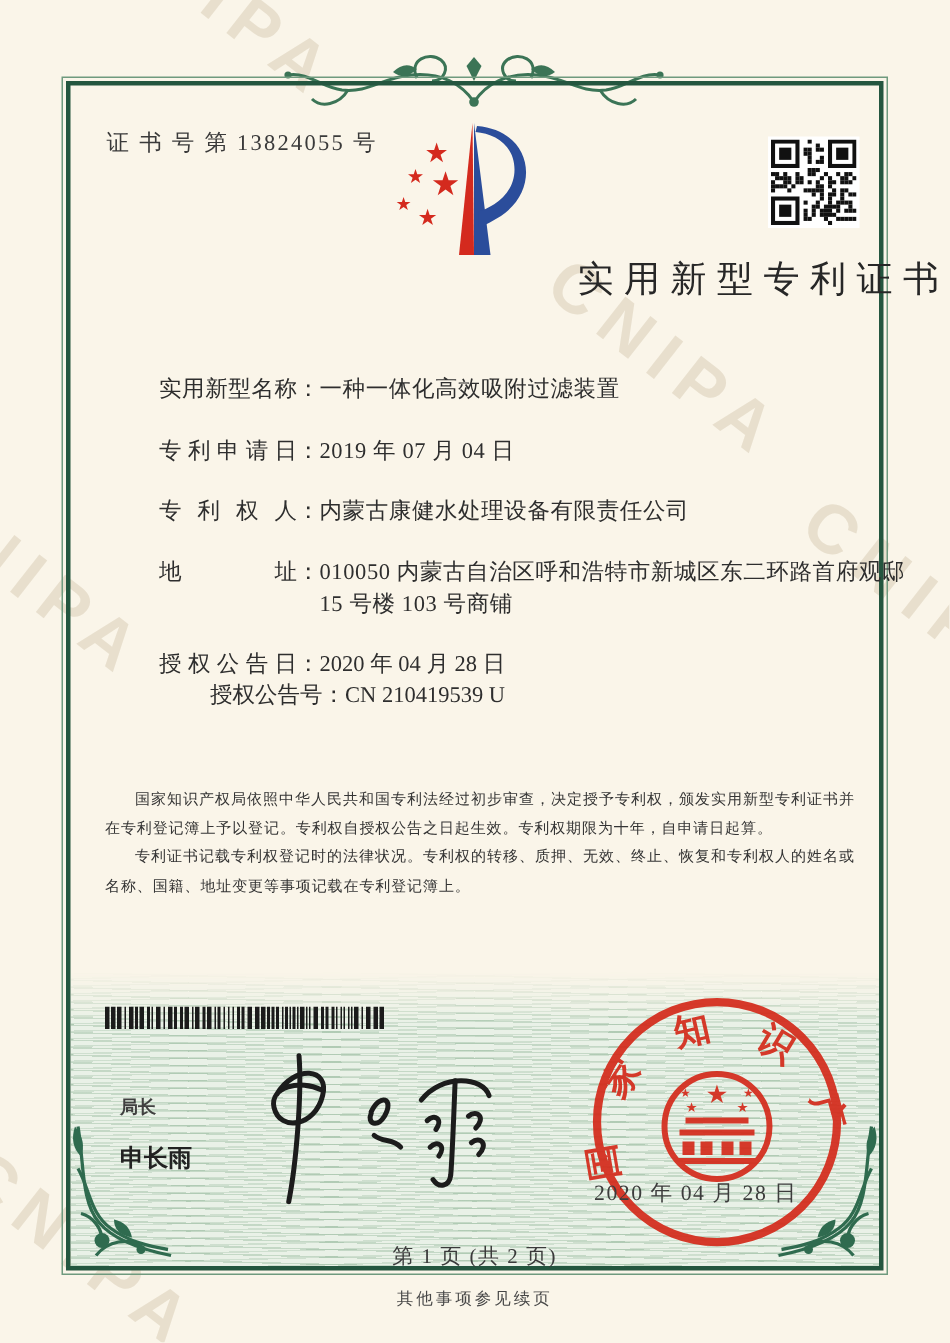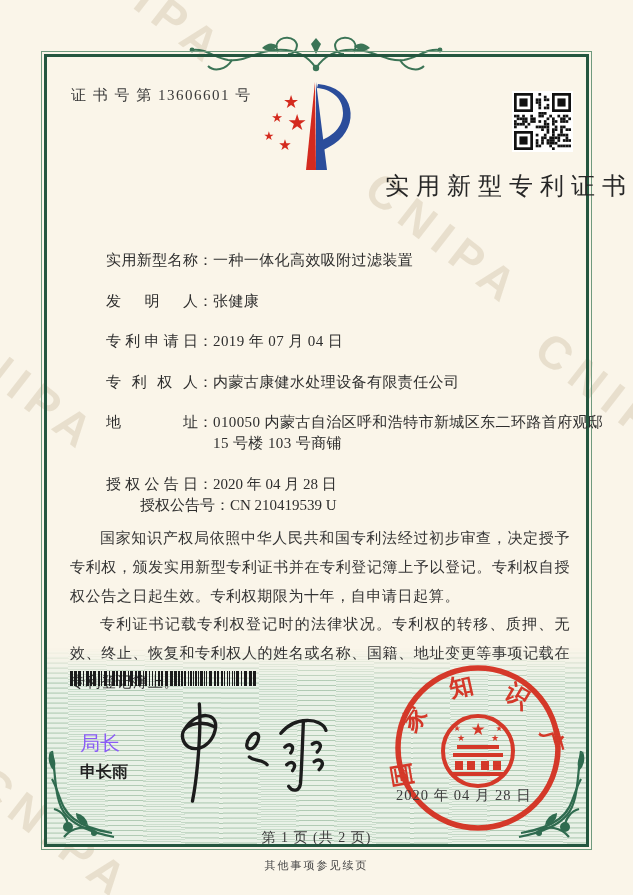--- a/index.html
+++ b/index.html
@@ -35,28 +35,28 @@
          letter-spacing:7px;color:#272727;}
 
   .fields{position:absolute;left:70px;top:250px;width:500px;margin-left:36px;}
   .f-row{margin-bottom:19.5px;font-size:15px;color:#2e2e2e;line-height:1.4;}
   .f-label{display:inline-block;width:92px;text-align:justify;text-align-last:justify;vertical-align:top;}
   .f-colon{vertical-align:top;}
   .f-value{display:inline-block;max-width:392px;vertical-align:top;letter-spacing:0.4px;}
   .f-row.grant{display:flex;flex-direction:column;}
   .grant-no{margin-left:34px;white-space:nowrap;}
 
-  .body-text{position:absolute;left:70px;top:524px;width:500px;font-size:15px;line-height:1.92;
+  .body-text{position:absolute;left:70px;top:524px;width:500px;font-size:10px;line-height:1.92;
              color:#343434;text-align:justify;letter-spacing:0.6px;}
   .body-text p{margin:0;text-indent:2em;}
 
   .barcode{position:absolute;left:70px;top:671px;width:186px;height:15px;}
 
   .sig-title{position:absolute;left:80px;top:730px;font-family:"Liberation Sans","DejaVu Sans",sans-serif;
-             font-size:20px;font-weight:400;color:#8b5cf6;}
+             font-size:12px;font-weight:700;color:#404040;}
   .sig-name{position:absolute;left:80px;top:762px;font-family:"Liberation Sans","DejaVu Sans",sans-serif;
             font-size:16px;font-weight:600;color:#222;}
   .sig-hand{position:absolute;left:138px;top:698px;width:215px;height:108px;}
 
   .seal{position:absolute;left:389px;top:659px;width:178px;height:178px;}
   .seal-date{position:absolute;left:396px;top:786px;font-size:14.5px;color:#3c3c3c;letter-spacing:1px;white-space:nowrap;}
 
   .page-num{position:absolute;left:0;right:0;top:829px;text-align:center;font-size:14px;color:#3a3a3a;letter-spacing:1px;}
   .footer-note{position:absolute;left:0;right:0;top:858px;text-align:center;font-size:11px;color:#474747;letter-spacing:2px;}
 
@@ -123,21 +123,21 @@
     <g fill="#2f6b4f">
       <circle cx="22" cy="78" r="5"></circle>
       <circle cx="48" cy="84" r="3"></circle>
       <path d="M4,2 q8,10 4,20 q-8,-8 -4,-20z"></path>
       <path d="M30,64 q10,2 12,12 q-12,-2 -12,-12z"></path>
     </g>
   </svg>
 
   <div class="content">
 
-    <div class="cert-no">证 书 号 第 13606601 号</div>
+    <div class="cert-no">证 书 号 第 13824055 号</div>
 
     <svg class="logo" viewBox="0 0 130 100">
       <polygon points="60,4 51,92 61,92" fill="#d42a1e"></polygon>
       <polygon points="61,4 61,92 72,92" fill="#2b4d9b"></polygon>
       <path d="M63,6 C100,9 106,48 79,66 C71,71 66,73 64,74 L64,63 C71,61 88,53 88,35 C88,19 75,11 62,10 Z" fill="#2b4d9b"></path>
       <g fill="#d42a1e">
         <text x="36" y="30" font-size="18" text-anchor="middle">★</text>
         <text x="22" y="44" font-size="13" text-anchor="middle">★</text>
         <text x="42" y="52" font-size="22" text-anchor="middle">★</text>
         <text x="14" y="62" font-size="12" text-anchor="middle">★</text>
@@ -269,21 +269,20 @@
         <rect x="16" y="2" width="3" height="3" fill="#111"></rect>
         <rect x="0" y="14" width="7" height="7" fill="#111"></rect>
         <rect x="1" y="15" width="5" height="5" fill="#fff"></rect>
         <rect x="2" y="16" width="3" height="3" fill="#111"></rect>
       </svg>
 
     <div class="title">实用新型专利证书</div>
 
     <div class="fields">
       <div class="f-row"><span class="f-label">实用新型名称</span><span class="f-colon">：</span><span class="f-value">一种一体化高效吸附过滤装置</span></div>
-      <div class="f-row"><span class="f-label">发明人</span><span class="f-colon">：</span><span class="f-value">张健康</span></div>
       <div class="f-row"><span class="f-label">专利申请日</span><span class="f-colon">：</span><span class="f-value">2019 年 07 月 04 日</span></div>
       <div class="f-row"><span class="f-label">专利权人</span><span class="f-colon">：</span><span class="f-value">内蒙古康健水处理设备有限责任公司</span></div>
       <div class="f-row"><span class="f-label">地址</span><span class="f-colon">：</span><span class="f-value">010050  内蒙古自治区呼和浩特市新城区东二环路首府观邸 15 号楼 103 号商铺</span></div>
       <div class="f-row grant">
         <span><span class="f-label">授权公告日</span><span class="f-colon">：</span><span>2020 年 04 月 28 日</span></span>
         <span class="grant-no"><span>授权公告号</span><span class="f-colon">：</span><span>CN 210419539 U</span></span>
       </div>
     </div>
 
     <div class="body-text">

